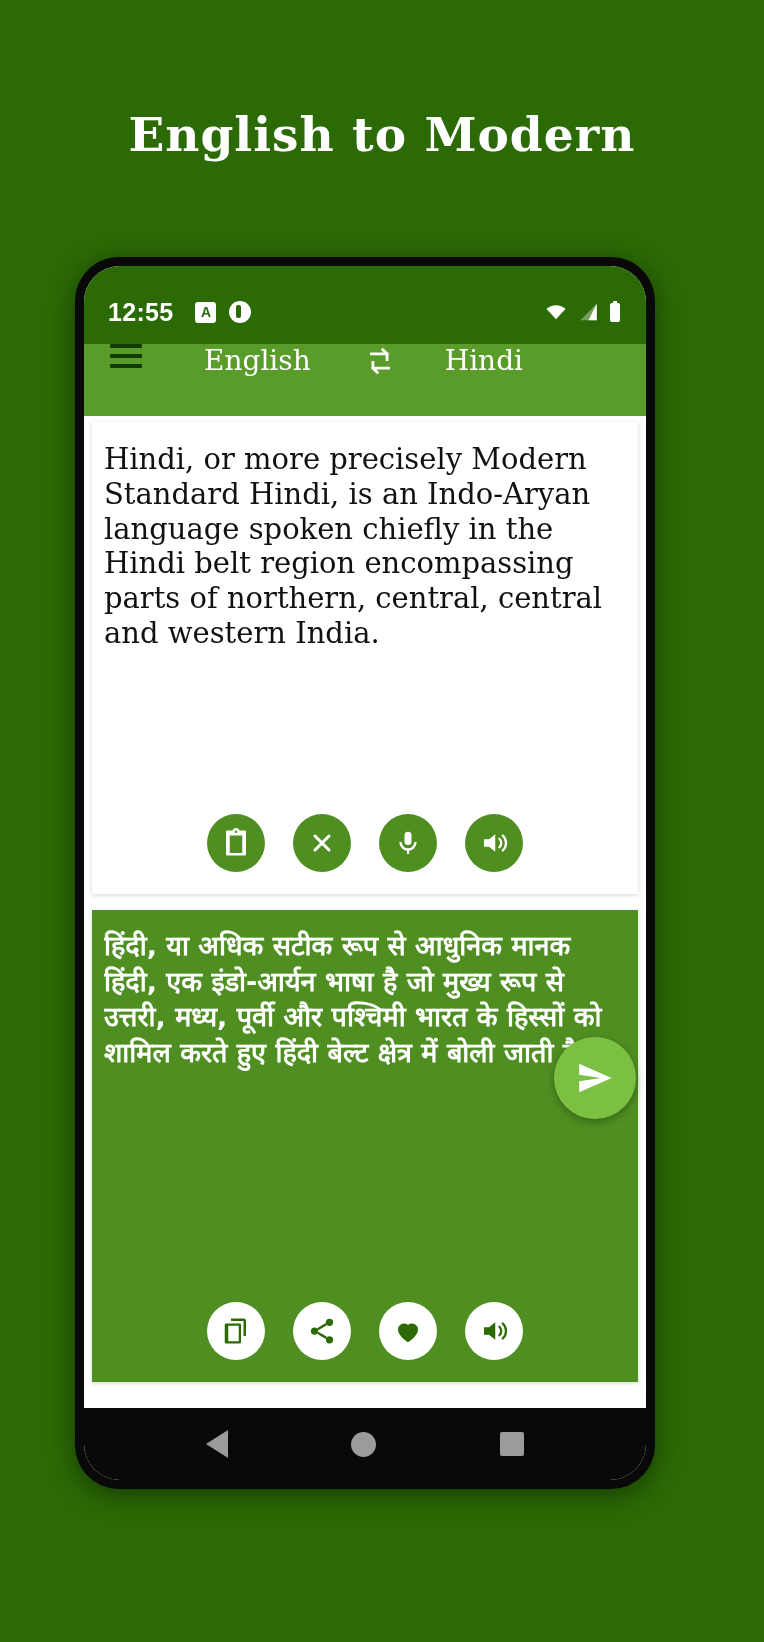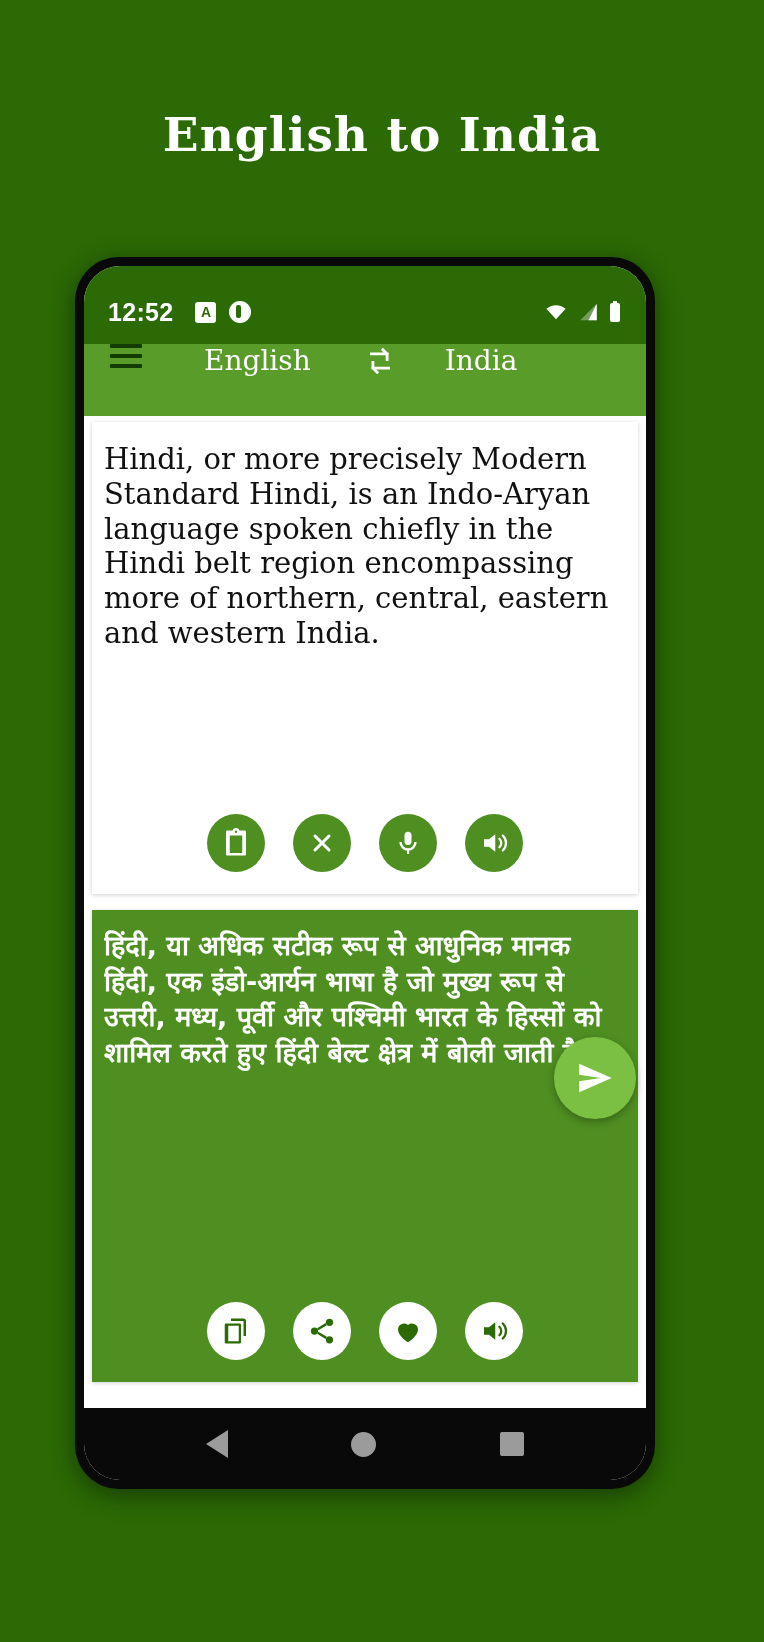--- a/index.html
+++ b/index.html
@@ -262,27 +262,27 @@
   .nav-recent {
     width: 24px; height: 24px;
     background: #9b9b9b;
     border-radius: 2px;
     cursor: pointer;
   }
 </style>
 </head>
 <body>
 
-<h1 class="page-title">English to India</h1>
+<h1 class="page-title">English to Modern</h1>
 
 <div class="phone-frame">
   <div class="phone-screen">
 
     <div class="status-bar">
-      <div class="status-time">12:52</div>
+      <div class="status-time">12:55</div>
       <div class="status-left-icons">
         <div class="sb-badge">A</div>
         <div class="sb-circle"></div>
       </div>
       <div class="status-right-icons">
         <svg width="26" height="22" viewBox="0 0 24 24">
           <path fill="#ffffff" d="M12 20 1.5 8.5C4.3 6 8 4.5 12 4.5s7.7 1.5 10.5 4L12 20z"></path>
         </svg>
         <svg width="23" height="22" viewBox="0 0 24 24">
           <path fill="#ffffff" d="M21 3v18H3L21 3z" opacity=".35"></path>
@@ -300,27 +300,27 @@
         <span></span>
           <span></span>
           <span></span>
       </div>
       <div class="lang-label lang-src">English</div>
       <div class="swap-btn">
         <svg width="34" height="34" viewBox="0 0 24 24">
           <path fill="none" stroke="#ffffff" stroke-width="2" stroke-linecap="square" d="M6 7h11v4 M17 7l-3-3 M18 17H7v-4 M7 17l3 3"></path>
         </svg>
       </div>
-      <div class="lang-label lang-tgt">India</div>
+      <div class="lang-label lang-tgt">Hindi</div>
     </div>
 
     <div class="app-body">
 
       <div class="card card-source">
-        <div class="source-text">Hindi, or more precisely Modern Standard Hindi, is an Indo-Aryan language spoken chiefly in the Hindi belt region encompassing more of northern, central, eastern and western India.</div>
+        <div class="source-text">Hindi, or more precisely Modern Standard Hindi, is an Indo-Aryan language spoken chiefly in the Hindi belt region encompassing parts of northern, central, central and western India.</div>
         <div class="btn-row">
           <button class="round-btn filled">
             <svg width="30" height="30" viewBox="0 0 24 24">
               <path fill="#ffffff" d="M19 2h-4.2a3 3 0 0 0-5.6 0H5a1 1 0 0 0-1 1v18a1 1 0 0 0 1 1h14a1 1 0 0 0 1-1V3a1 1 0 0 0-1-1zm-7 0a1 1 0 1 1 0 2 1 1 0 0 1 0-2zM17 20H7V6h10v14z"></path>
               <rect x="8" y="8" width="8" height="1.6" fill="#4f8f22"></rect>
             </svg>
           </button>
           <button class="round-btn filled">
             <svg width="28" height="28" viewBox="0 0 24 24">
               <path stroke="#ffffff" stroke-width="2.6" stroke-linecap="round" d="M6 6l12 12M18 6L6 18"></path>

